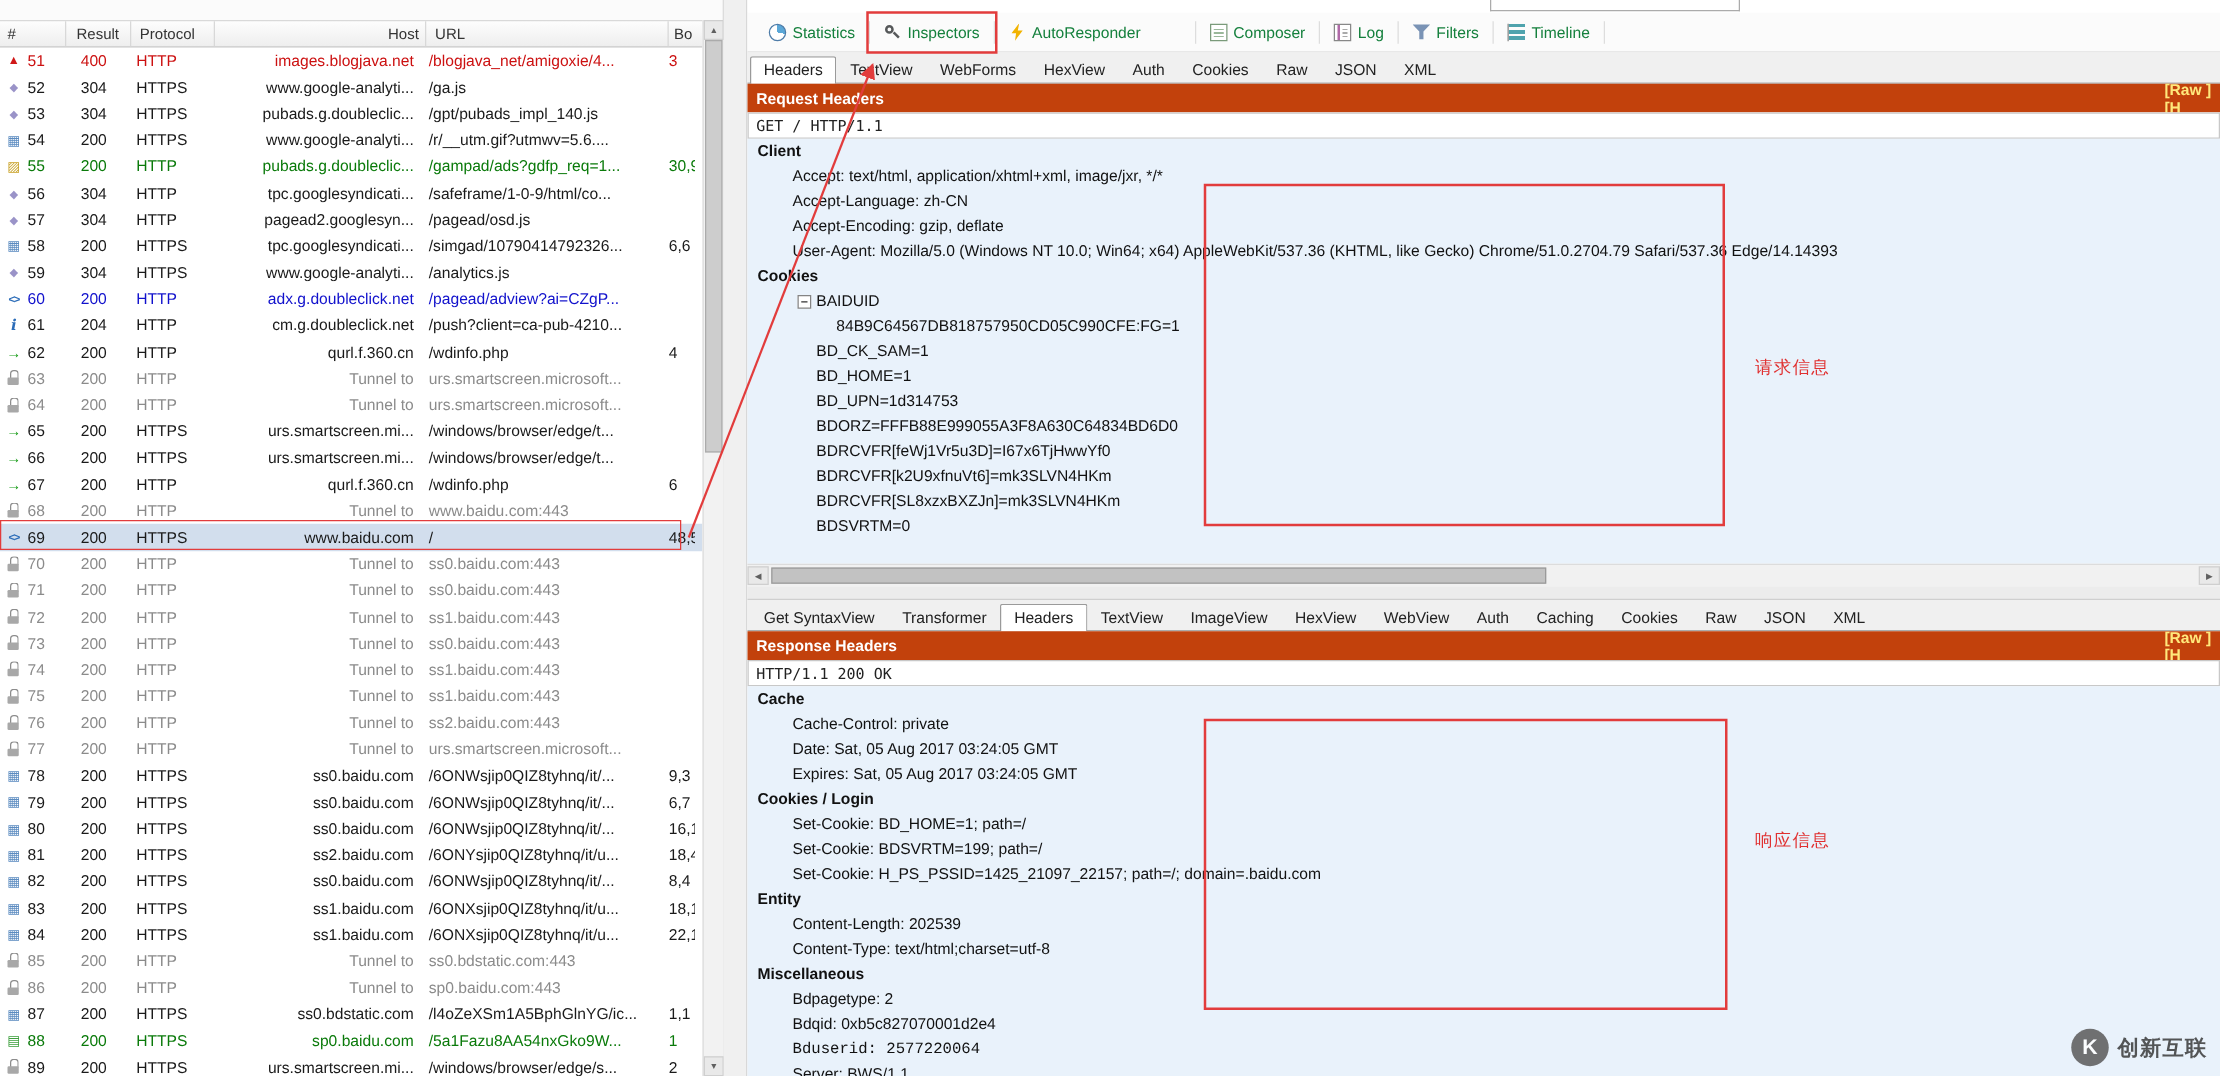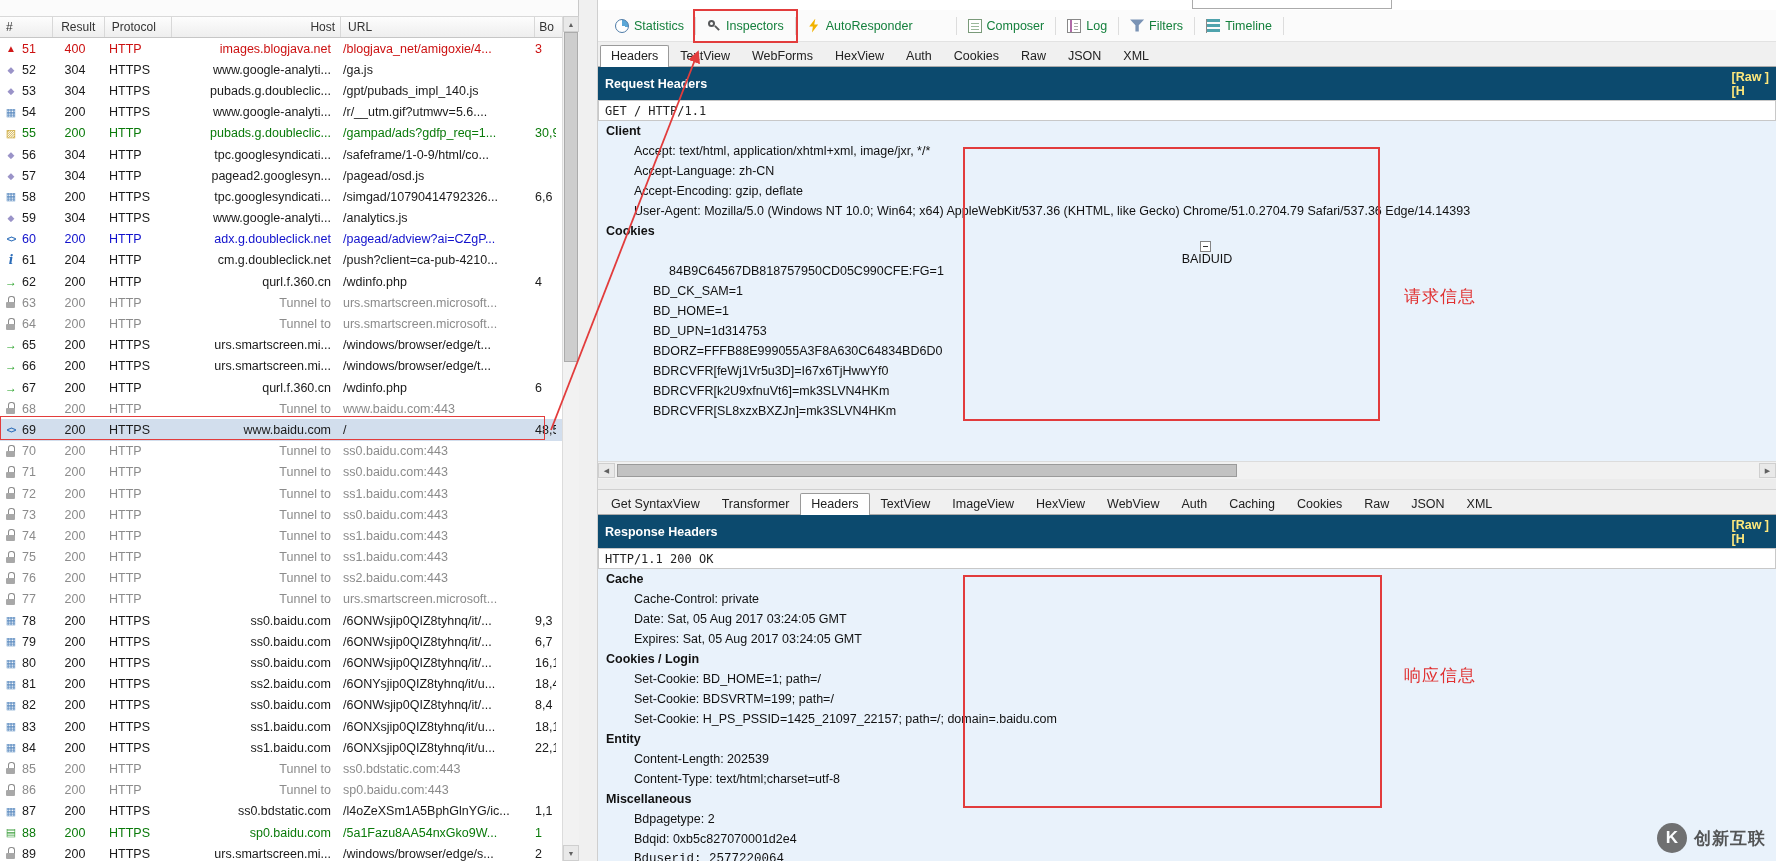--- a/index.html
+++ b/index.html
@@ -80,21 +80,21 @@
   .tico-log{background:#fff;border:1px solid #888;}
   .tico-log::before{content:"";position:absolute;left:2px;top:0;bottom:0;width:2px;background:#b06aa8;}
   .tico-log::after{content:"";position:absolute;left:6px;top:3px;right:2px;height:7px;background:repeating-linear-gradient(to bottom,#aaa 0 1px,transparent 1px 3px);}
   .tico-filters{background:#7a93b5;clip-path:polygon(0 8%,100% 8%,62% 48%,62% 92%,38% 92%,38% 48%);}
   .tico-timeline{background:repeating-linear-gradient(to bottom,#4fa3ad 0 3px,transparent 3px 5px);border-left:1px solid #888;}
 
   .tabs{height:24px;flex:none;display:flex;align-items:flex-end;background:#f0f0f0;border-bottom:1px solid #ababab;padding-left:2px;}
   .tab{padding:3px 10px 3px 10px;font-size:12.5px;color:#222;border:1px solid transparent;border-bottom:none;white-space:nowrap;cursor:default;}
   .tab.active{background:#fff;border-color:#9a9a9a;border-radius:2px 2px 0 0;margin-bottom:-1px;padding-bottom:4px;}
 
-  .hdrbar{height:33px;flex:none;background:#0c4a6e;color:#fff;display:flex;align-items:center;padding:0 7px;font-size:12.5px;font-weight:bold;}
+  .hdrbar{height:23px;flex:none;background:#c2410c;color:#fff;display:flex;align-items:center;padding:0 7px;font-size:12.5px;font-weight:bold;}
   .hdrbar .links{margin-left:auto;color:#ffe87c;white-space:pre;overflow:hidden;}
   .hdrbar .links span{margin-left:10px;}
   .statusline{height:21px;flex:none;background:#fff;border:1px solid #c8c8c8;box-sizing:border-box;
       font-family:"DejaVu Sans Mono",monospace;font-size:12px;color:#222;display:flex;align-items:center;padding:0 6px;}
   .treearea{background:#e9f2fb;overflow:hidden;font-size:12.5px;color:#111;}
   .req-tree{height:340px;flex:none;}
   .resp-tree{flex:1;min-height:0;}
   .hline{height:20px;display:flex;align-items:center;white-space:nowrap;box-sizing:border-box;}
   .hline.bold{font-weight:bold;}
   .exp{width:11px;height:11px;flex:none;border:1px solid #848484;background:#fff;display:inline-flex;align-items:center;justify-content:center;margin-right:4px;box-sizing:border-box;}
@@ -105,21 +105,21 @@
   .hs-thumb{height:13px;width:620px;background:#c2c2c2;border:1px solid #9a9a9a;margin-left:2px;box-sizing:border-box;}
   .hs-right{margin-left:auto;}
   .splitter-h{height:10px;flex:none;background:#ececec;border-bottom:1px solid #cfcfcf;}
 
   
   .anno{position:absolute;pointer-events:none;z-index:50;}
   .anno-box{border:2px solid #e23c3c;box-sizing:border-box;background:transparent;}
   #anno-row69{left:0px;top:416px;width:545px;height:24px;border-width:1.5px;}
   #anno-reqbox{left:963px;top:147px;width:417px;height:274px;}
   #anno-respbox{left:963px;top:575px;width:419px;height:233px;}
-  .anno-label{color:#e03030;font-size:17px;letter-spacing:1px;}
+  .anno-label{color:#e03030;font-size:14px;letter-spacing:1px;}
   #anno-reqlabel{left:1404px;top:285px;}
   #anno-resplabel{left:1404px;top:664px;}
   #anno-arrow{left:0;top:0;width:1776px;height:861px;}
 
   
   .watermark{position:absolute;right:10px;bottom:8px;display:flex;align-items:center;gap:7px;opacity:.85;z-index:40;}
   .wm-circle{width:30px;height:30px;border-radius:50%;background:#5a5a5a;color:#fff;display:flex;align-items:center;justify-content:center;font-weight:bold;font-size:17px;}
   .wm-text{font-size:17px;font-weight:bold;color:#3a3a3a;letter-spacing:1px;}
 </style>
 </head>
@@ -684,21 +684,21 @@
           <span>Accept-Encoding: gzip, deflate</span>
         </div>
         <div class="hline" style="padding-left: 36px;">
 
           <span>User-Agent: Mozilla/5.0 (Windows NT 10.0; Win64; x64) AppleWebKit/537.36 (KHTML, like Gecko) Chrome/51.0.2704.79 Safari/537.36 Edge/14.14393</span>
         </div>
         <div class="hline bold" style="padding-left: 8px;">
 
           <span>Cookies</span>
         </div>
-        <div class="hline" style="padding-left: 40px; flex-direction: column;">
+        <div class="hline" style="padding-left: 40px;">
           <span class="exp"></span>
           <span>BAIDUID</span>
         </div>
         <div class="hline" style="padding-left: 71px;">
 
           <span>84B9C64567DB818757950CD05C990CFE:FG=1</span>
         </div>
         <div class="hline" style="padding-left: 55px;">
 
           <span>BD_CK_SAM=1</span>
@@ -719,20 +719,24 @@
 
           <span>BDRCVFR[feWj1Vr5u3D]=I67x6TjHwwYf0</span>
         </div>
         <div class="hline" style="padding-left: 55px;">
 
           <span>BDRCVFR[k2U9xfnuVt6]=mk3SLVN4HKm</span>
         </div>
         <div class="hline" style="padding-left: 55px;">
 
           <span>BDRCVFR[SL8xzxBXZJn]=mk3SLVN4HKm</span>
+        </div>
+        <div class="hline" style="padding-left: 55px;">
+
+          <span>BDSVRTM=0</span>
         </div>
       </div>
 
     <div class="hscroll">
       <div class="hs-btn">◀</div>
       <div class="hs-thumb"></div>
       <div class="hs-btn hs-right">▶</div>
     </div>
 
     <div class="splitter-h"></div>

